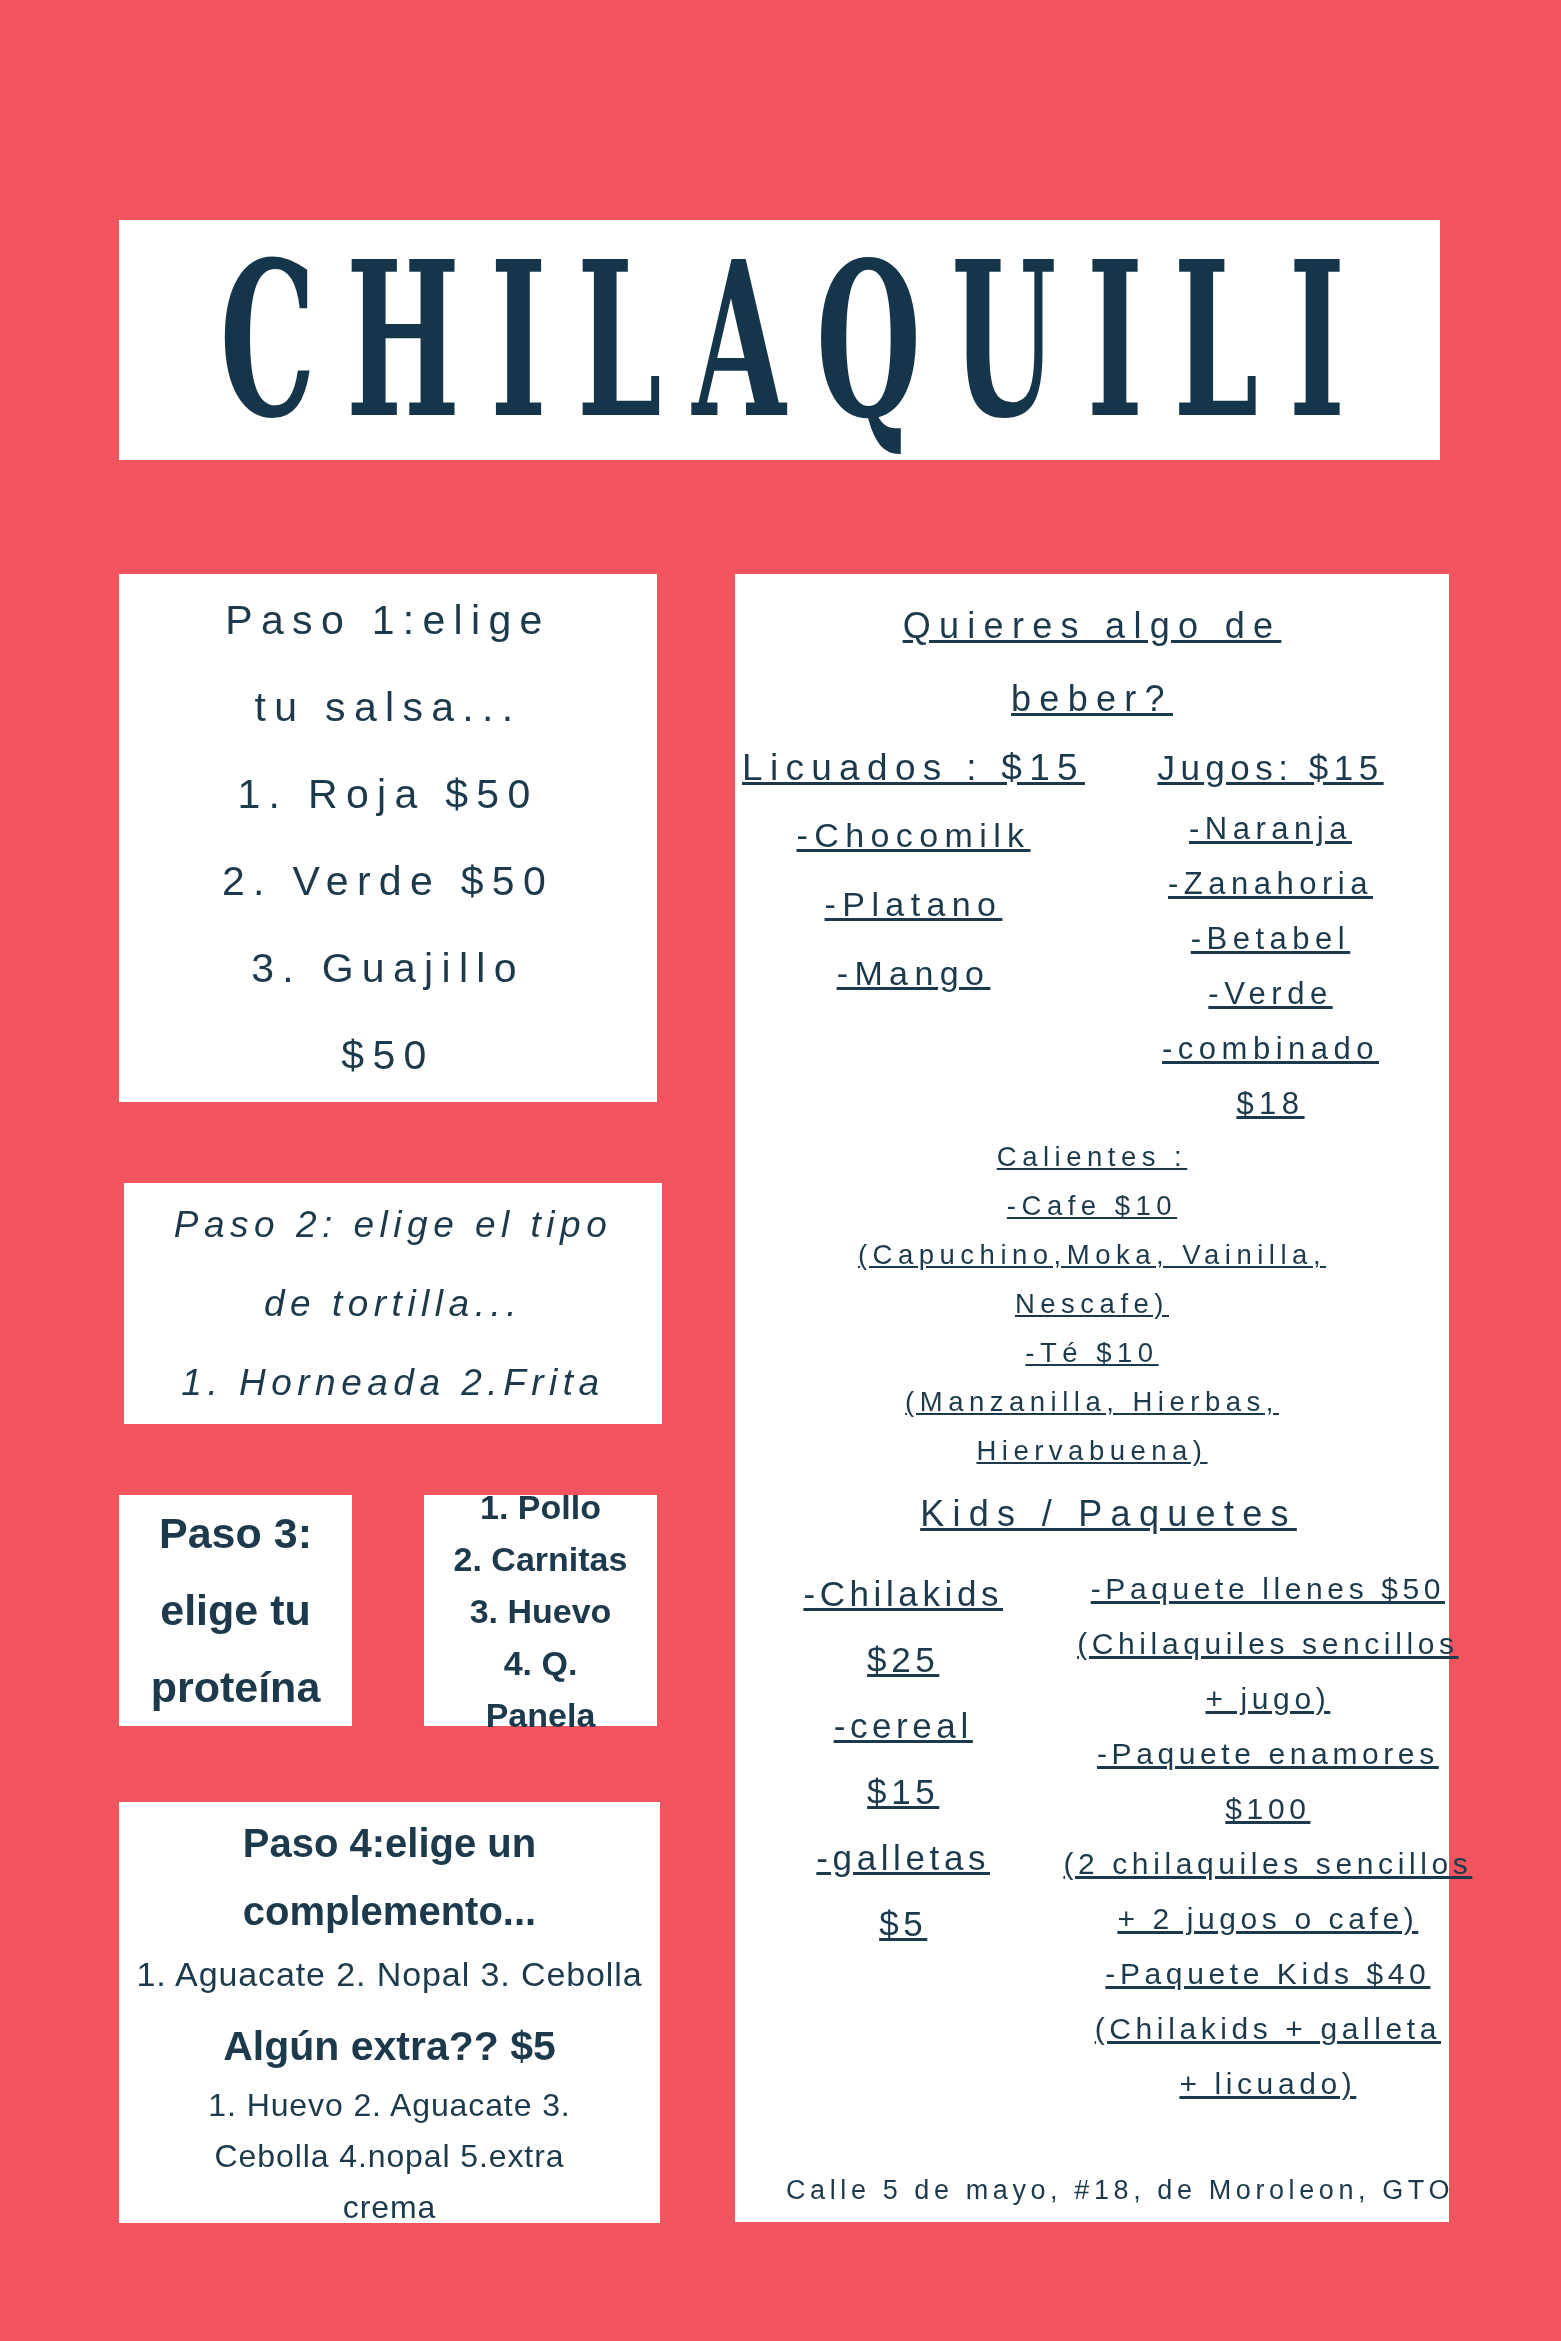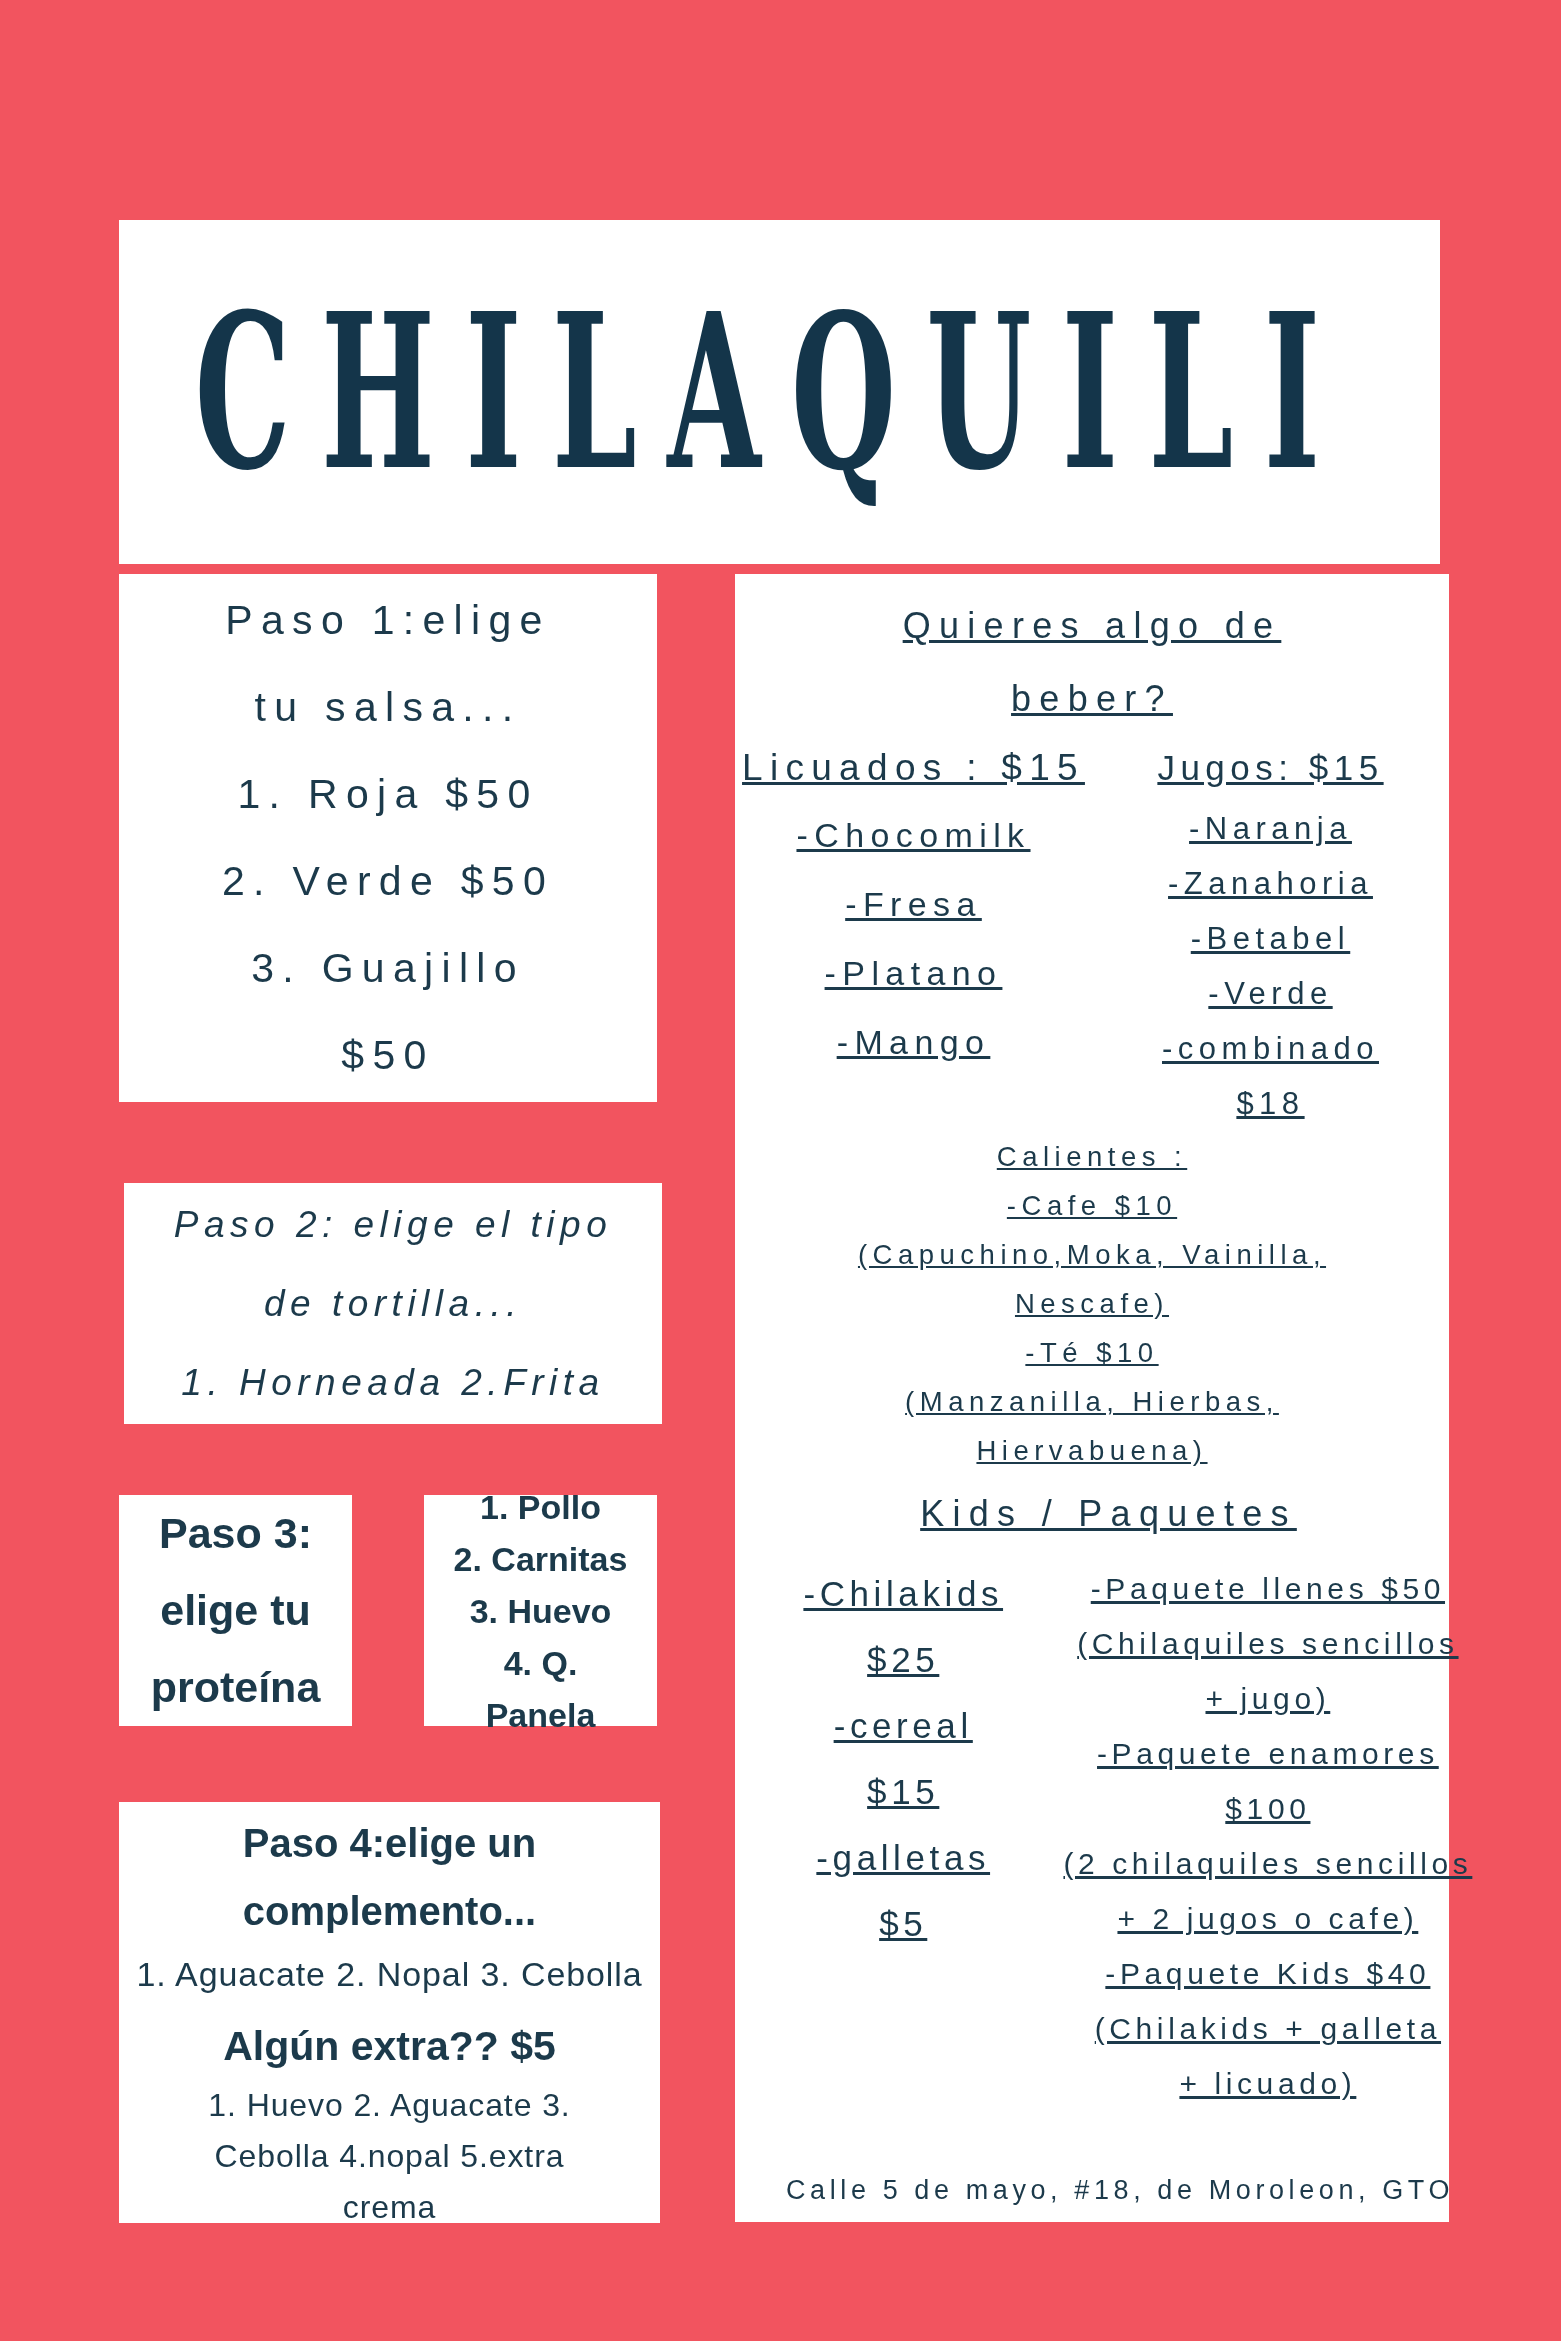--- a/index.html
+++ b/index.html
@@ -14,22 +14,22 @@
     width:1561px;height:2342px;
     background:var(--background);
     font-family:"Liberation Sans",sans-serif;
     color:var(--ink);
     overflow:hidden;
   }
   .panel{position:absolute;background:var(--panel);box-sizing:border-box;}
 
   
   .banner{
-    left:119px;top:220px;width:1321px;height:344px;
-    display:flex;align-items:center;justify-content:flex-end;
+    left:119px;top:220px;width:1321px;height:240px;
+    display:flex;align-items:center;justify-content:center;
   }
   .title{
     margin:0 -37px 0 0;
     font-family:"DejaVu Serif","Liberation Serif",serif;
     font-weight:700;
     font-size:147px;
     letter-spacing:37px;
     color:var(--title-ink);
     transform:scale(.82,1.45);
     transform-origin:center;
@@ -148,21 +148,20 @@
     <div class="lines drinks-header">
         <div class="line">Quieres algo de</div>
         <div class="line">beber?</div>
       </div>
 
     <div class="cols">
       <div class="col licuados">
         <div class="col-header">Licuados : $15</div>
         <div class="lines">
             <div class="line">-Chocomilk</div>
-            <div class="line">-Fresa</div>
             <div class="line">-Platano</div>
             <div class="line">-Mango</div>
           </div>
       </div>
       <div class="col jugos">
         <div class="col-header">Jugos: $15</div>
         <div class="lines">
             <div class="line">-Naranja</div>
             <div class="line">-Zanahoria</div>
             <div class="line">-Betabel</div>

